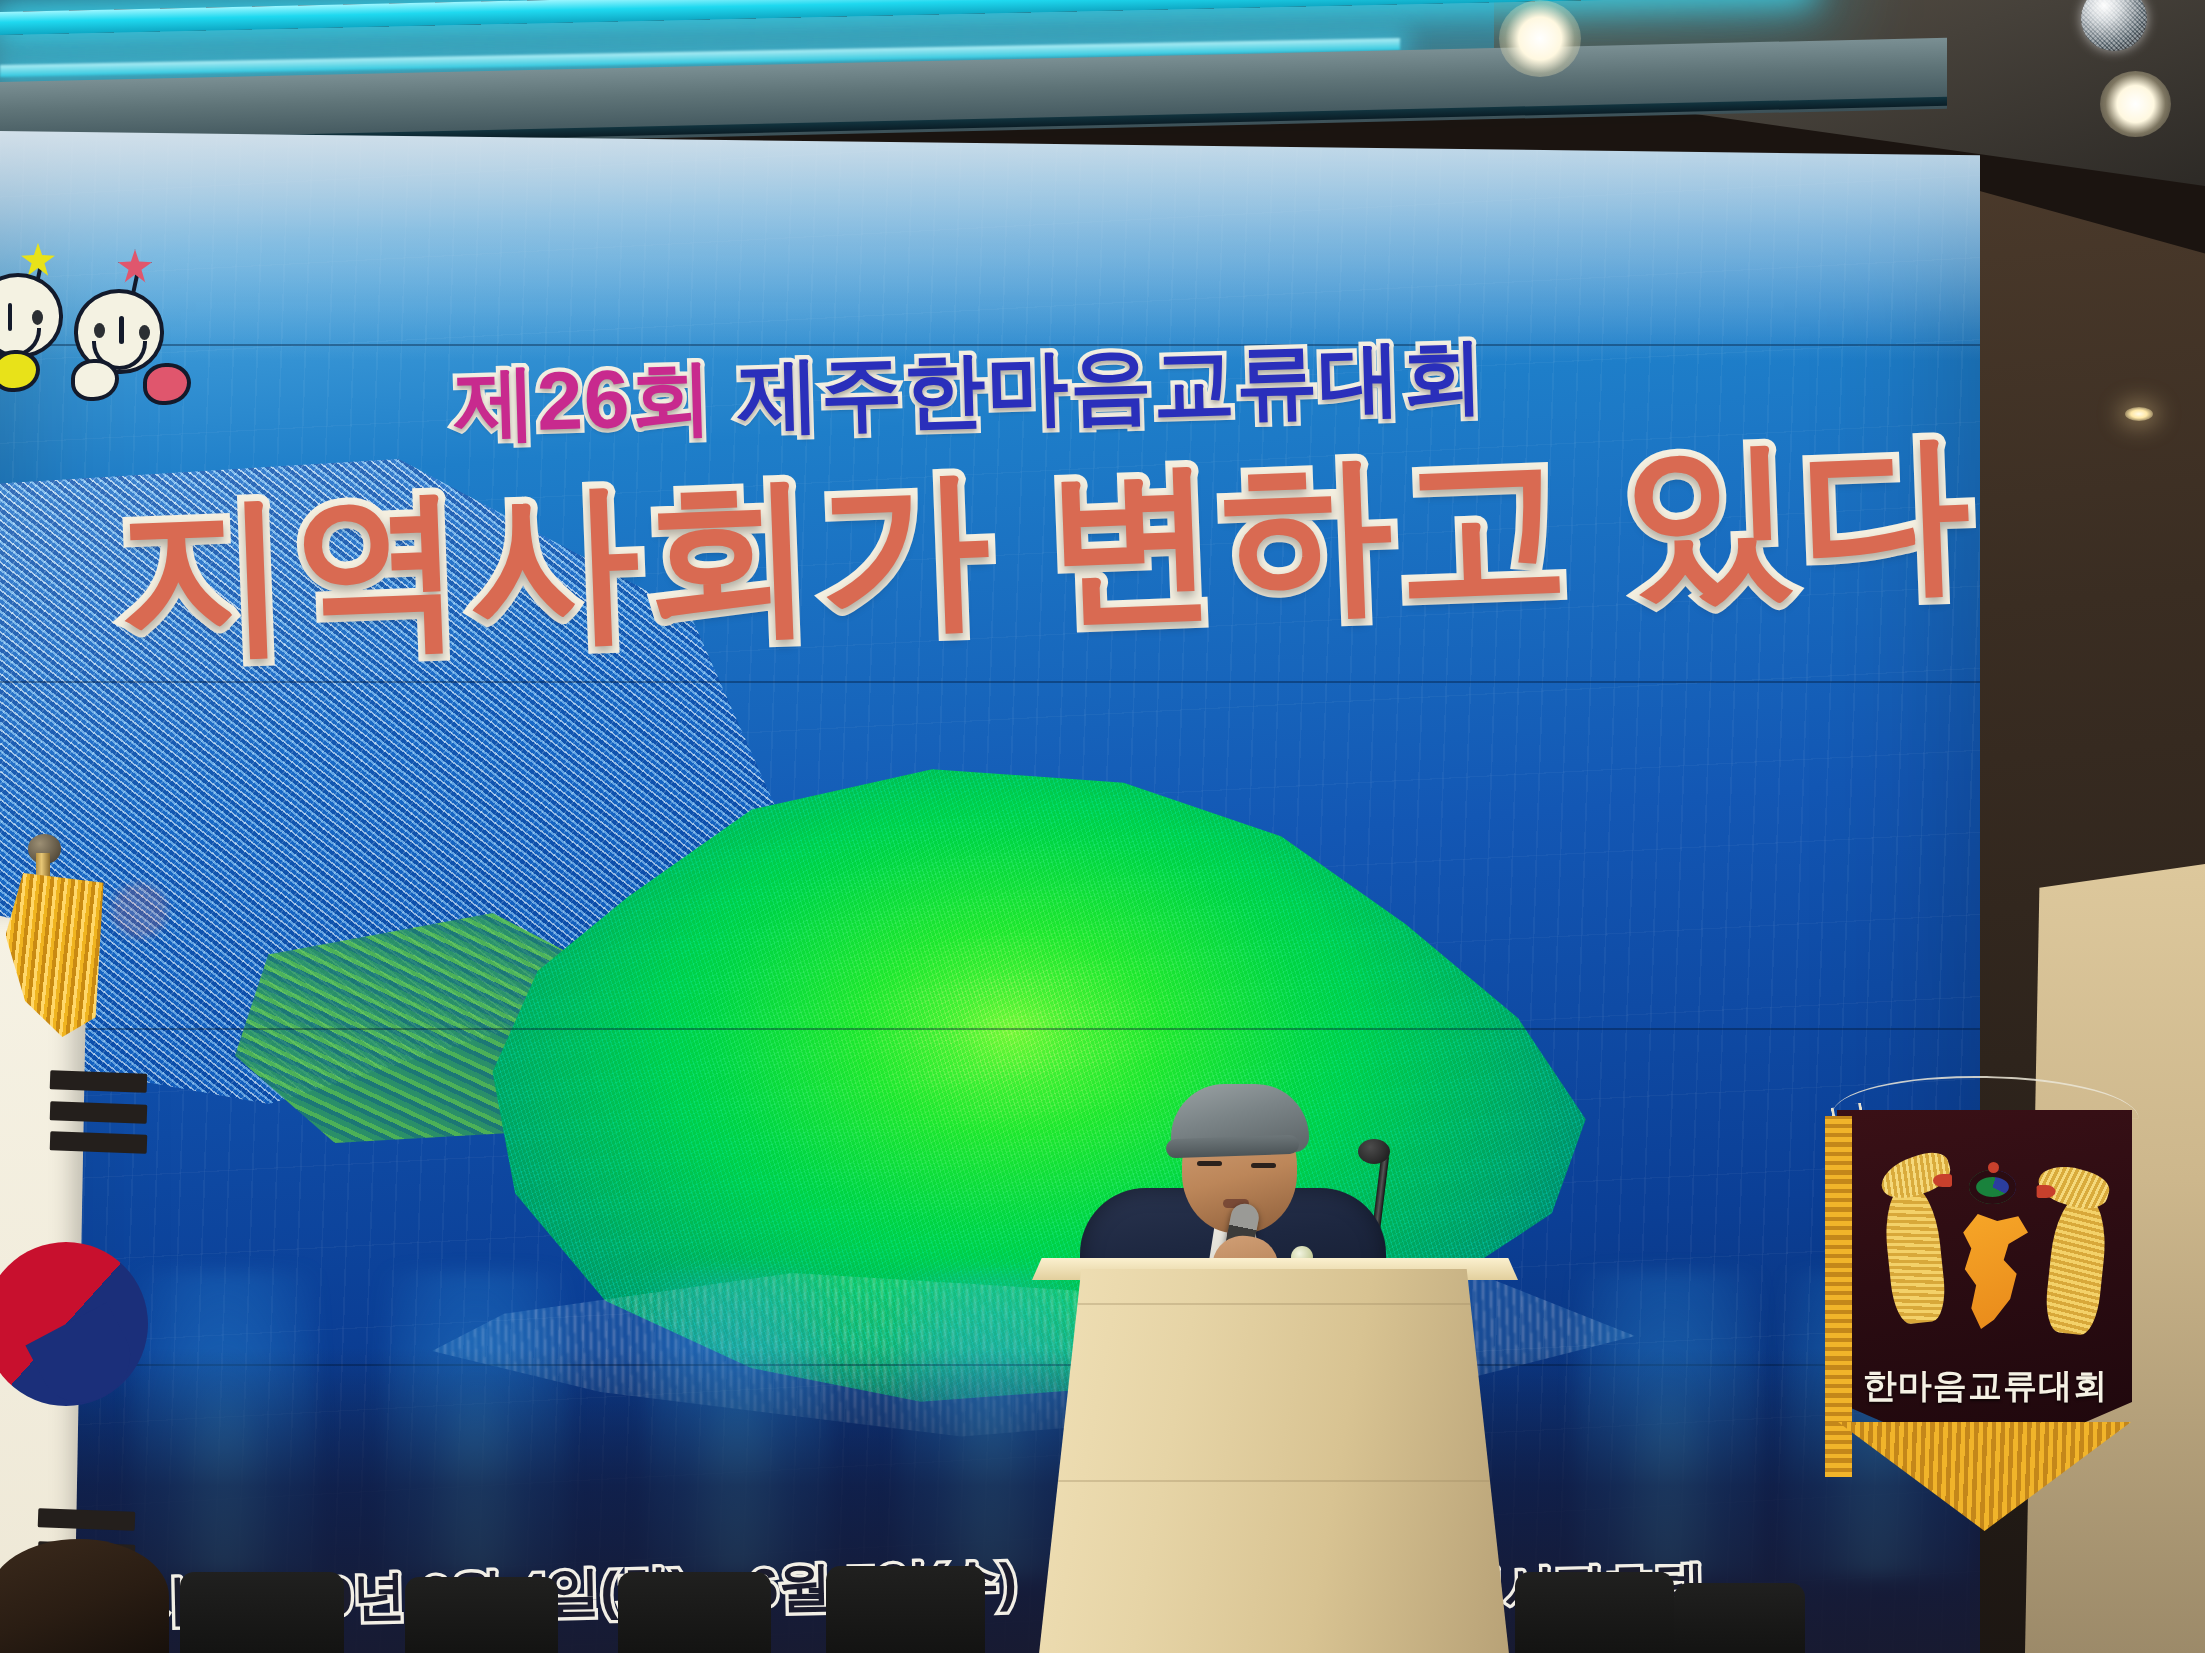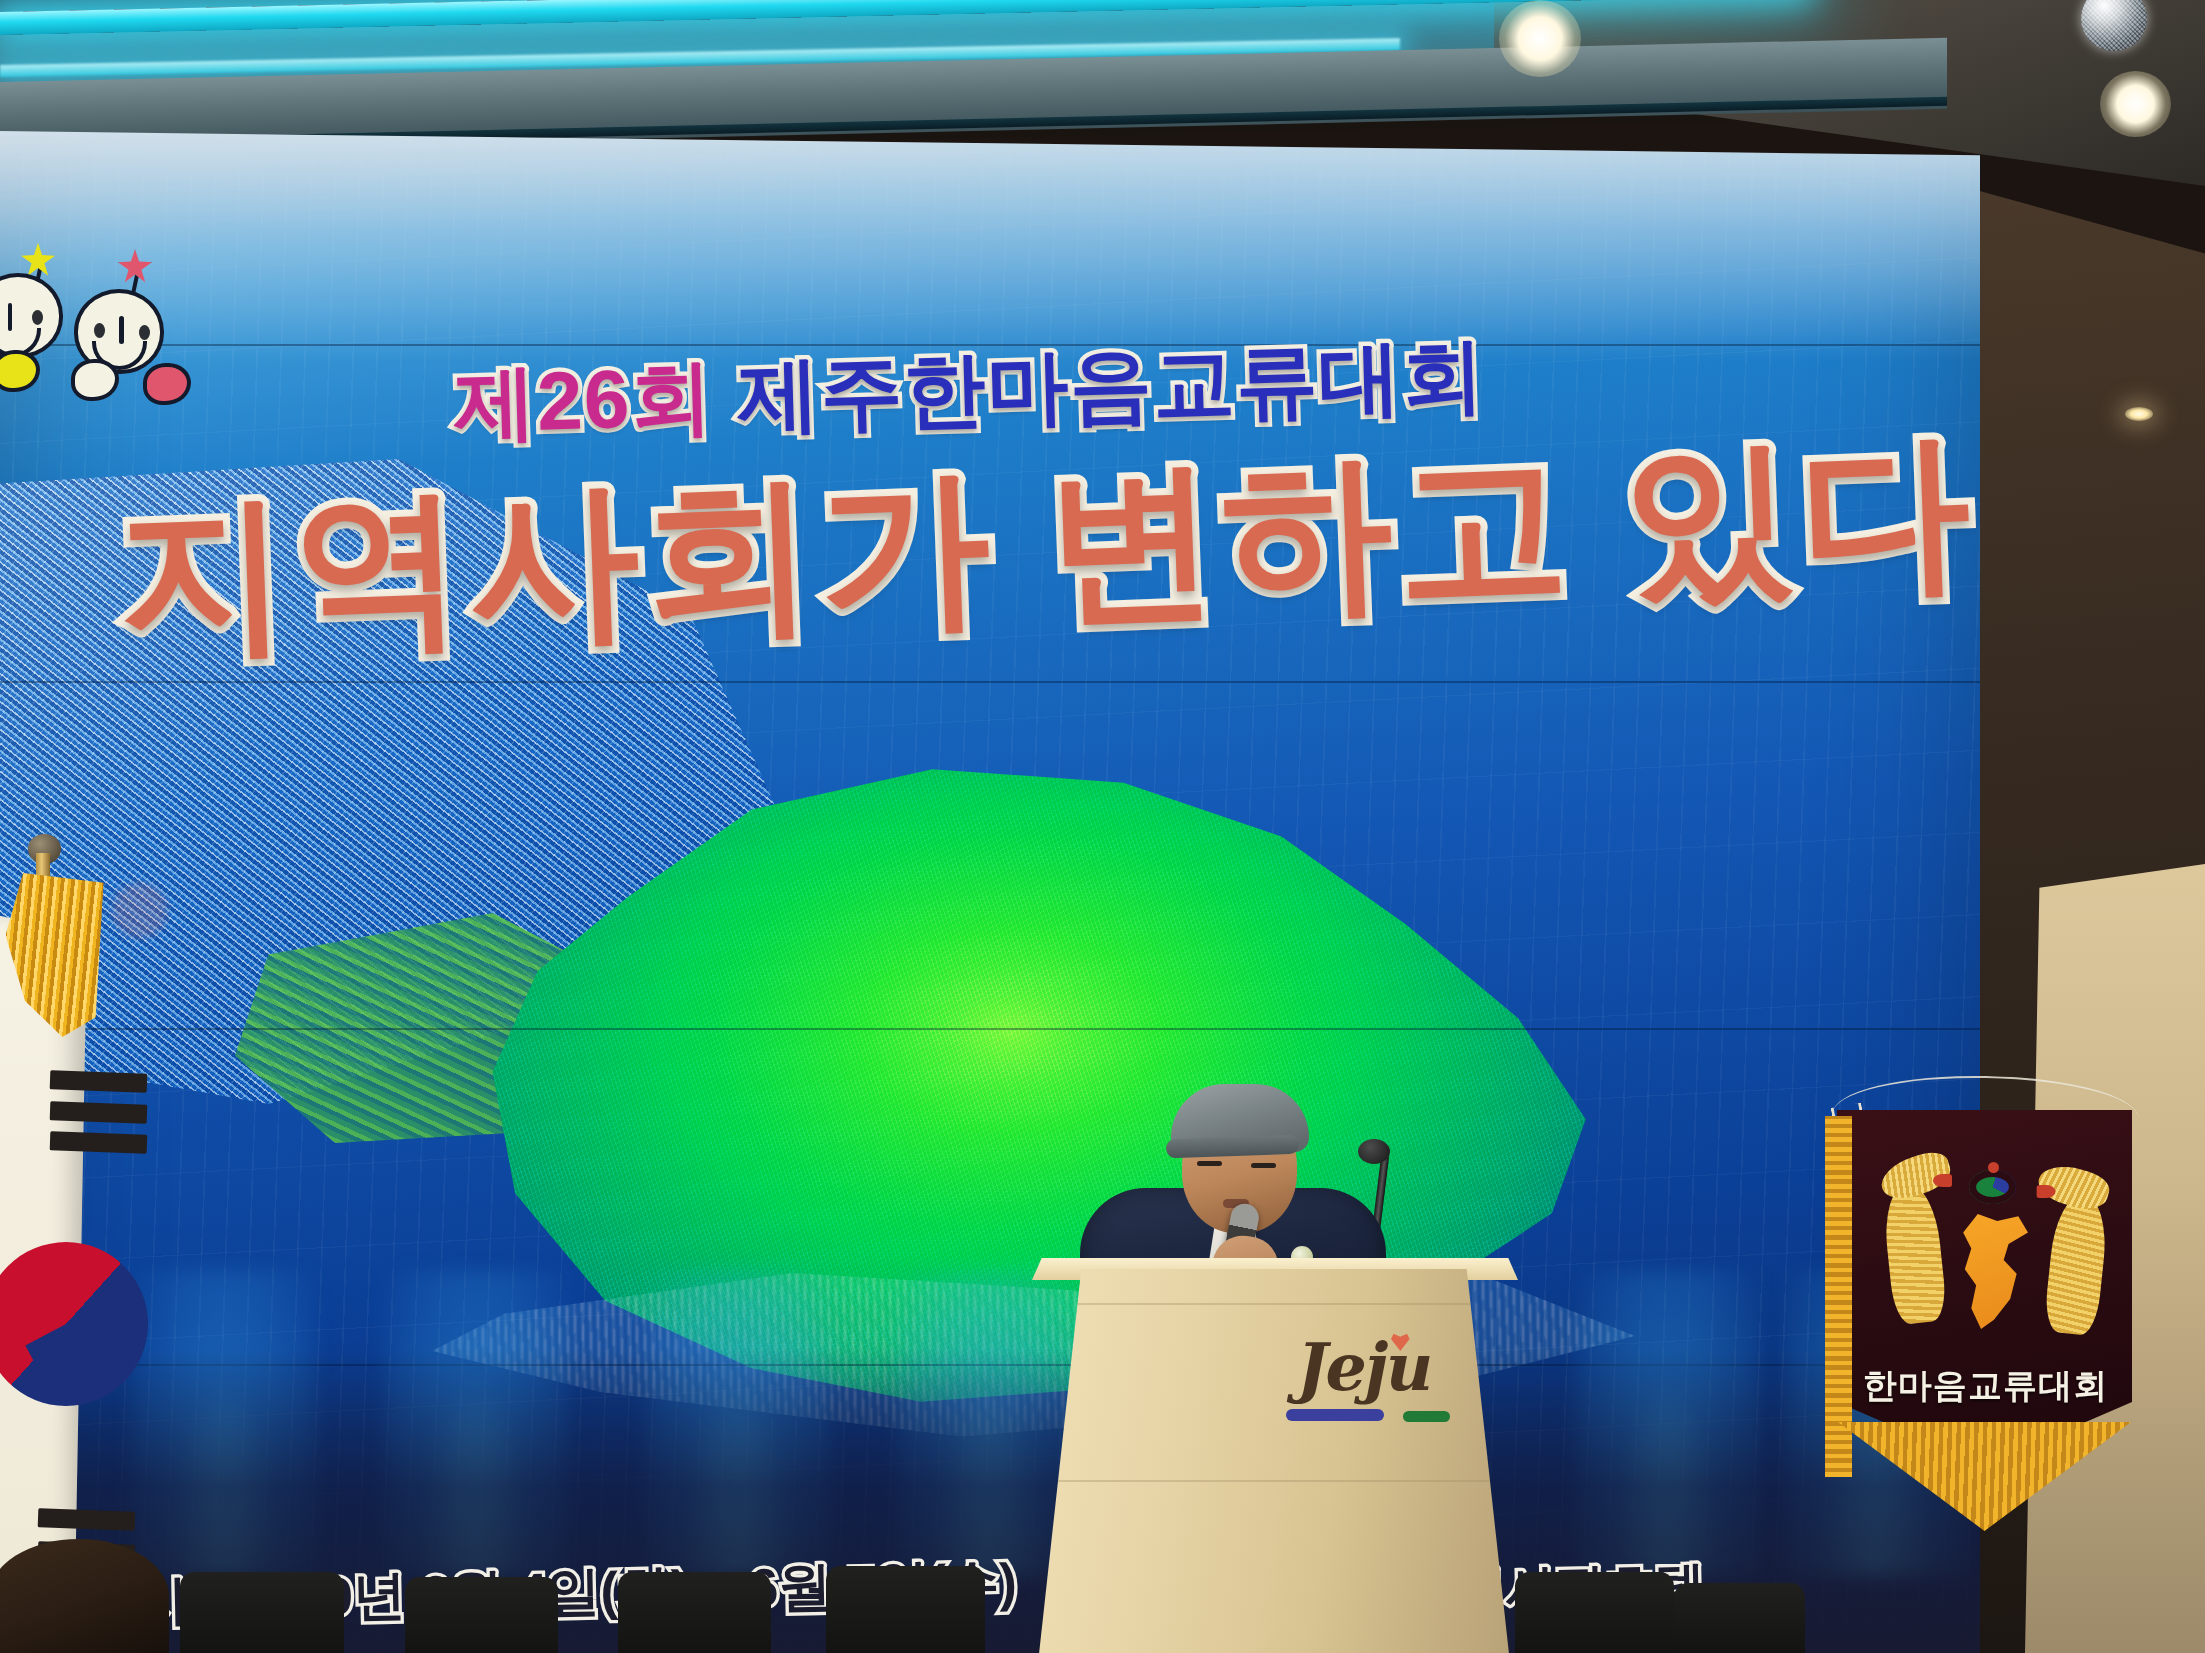--- a/index.html
+++ b/index.html
@@ -574,21 +574,15 @@
     <div class="spk-mic"></div>
     <div class="spk-hand"></div>
     <div class="spk-pin"></div>
   </div>
 
   <div class="podium-top"></div>
   <div class="podium">
     <div class="podium-seam" style="top:34px;"></div>
     <div class="podium-seam" style="top:211px;"></div>
   </div>
-  <div class="jeju-logo">
-    <div class="jeju-word nosel">Jeju</div>
-    <div class="jeju-heart"></div>
-    <div class="jeju-bar-blue"></div>
-    <div class="jeju-bar-green"></div>
-  </div>
 
 </div>
 
 
 </body></html>

